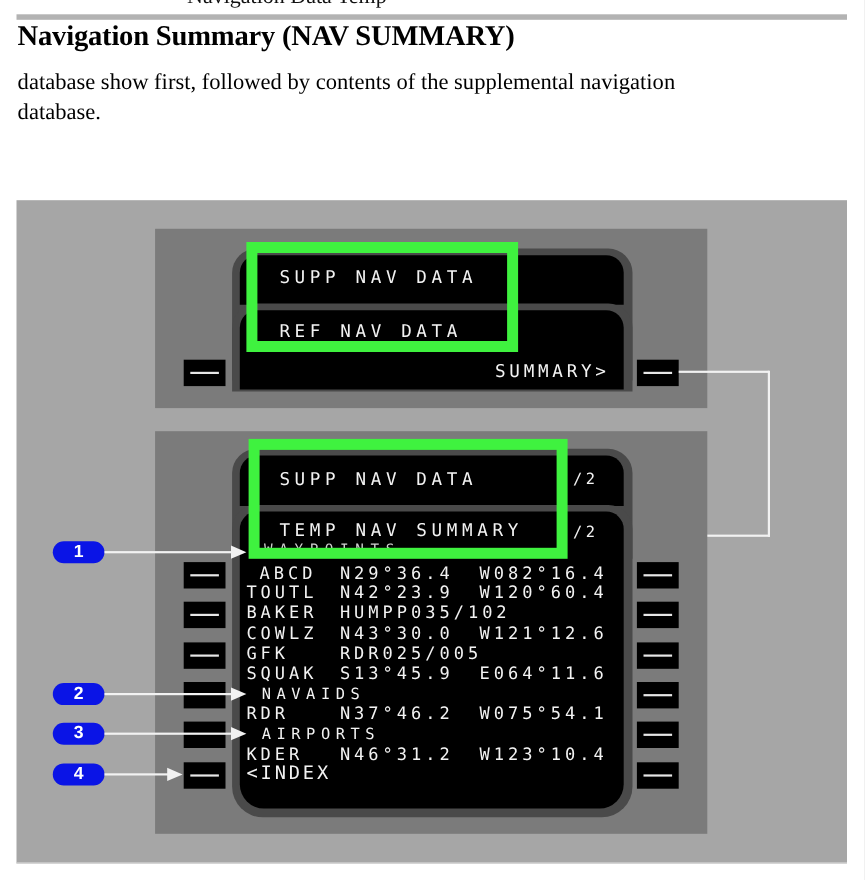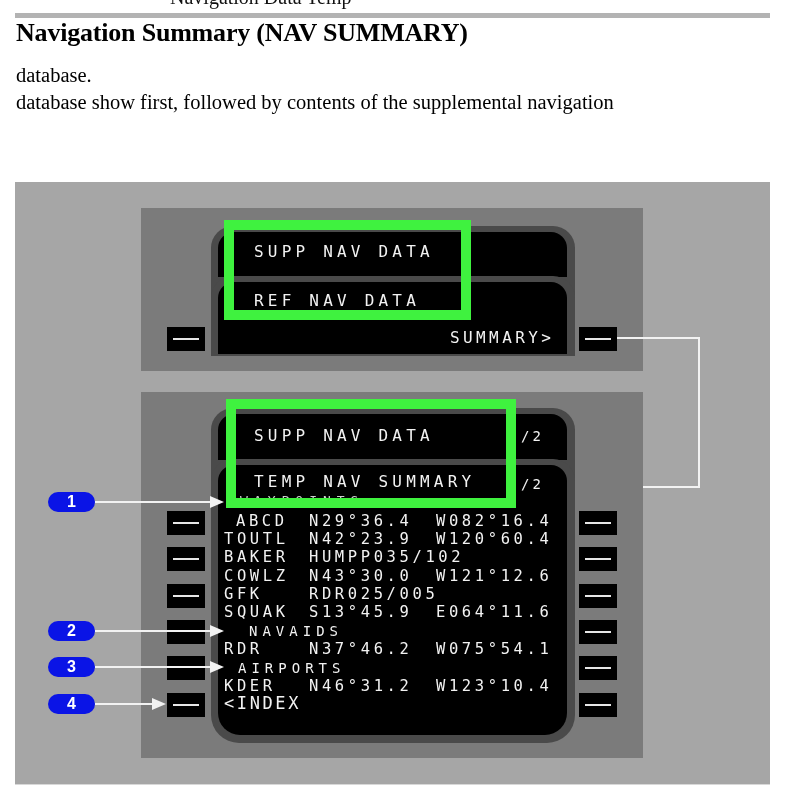--- a/index.html
+++ b/index.html
@@ -26,22 +26,22 @@
   .ah-left { border-right:14px solid #f2f2f2; }
   .cdu-row { font-size:15.5px; letter-spacing:3.6px; line-height:18px; }
 </style>
 </head>
 <body>
 
 <div class="abs clipped-line">Navigation Data Temp</div>
 <div class="abs rule"></div>
 <div class="abs title">Navigation Summary (NAV SUMMARY)</div>
 <div class="abs para">
+  <span>database show first, followed by contents of the supplemental navigation</span>
   <span>database.</span>
-  <span>database show first, followed by contents of the supplemental navigation</span>
 </div>
 
 <div class="abs figure"></div>
 
 <div class="abs panel" style="left:141px; top:208px; width:502px; height:163px;"></div>
 
 <div class="abs frame" style="left:211px; top:226px; width:364px; height:120px; border-radius:22px 22px 0 0;"></div>
 <div class="abs screen" style="left:218px; top:232px; width:349px; height:45px; border-radius:16px 16px 0 0;"></div>
 <div class="abs frame" style="left:211px; top:276px; width:364px; height:80px; border-radius:22px 22px 0 0;"></div>
 <div class="abs screen" style="left:218px; top:282px; width:349px; height:72px; border-radius:16px 16px 0 0;"></div>
@@ -94,21 +94,21 @@
 <div class="abs mono cdu-row" style="left:309px; top:567px;">N43°30.0</div>
 <div class="abs mono cdu-row" style="left:436px; top:567px;">W121°12.6</div>
 
 <div class="abs mono cdu-row" style="left:224px; top:585px;">GFK</div>
 <div class="abs mono cdu-row" style="left:309px; top:585px;">RDR025/005</div>
 
 <div class="abs mono cdu-row" style="left:224px; top:603px;">SQUAK</div>
 <div class="abs mono cdu-row" style="left:309px; top:603px;">S13°45.9</div>
 <div class="abs mono cdu-row" style="left:436px; top:603px;">E064°11.6</div>
 
-<div class="abs mono cdu-row" style="left:249px; top:622px; font-size:14px; letter-spacing:5px;">NAVAIDS</div>
+<div class="abs mono cdu-row" style="left:238px; top:622px; font-size:14px; letter-spacing:5px;">NAVAIDS</div>
 
 <div class="abs mono cdu-row" style="left:224px; top:640px;">RDR</div>
 <div class="abs mono cdu-row" style="left:309px; top:640px;">N37°46.2</div>
 <div class="abs mono cdu-row" style="left:436px; top:640px;">W075°54.1</div>
 
 <div class="abs mono cdu-row" style="left:238px; top:659px; font-size:14px; letter-spacing:5px;">AIRPORTS</div>
 
 <div class="abs mono cdu-row" style="left:224px; top:677px;">KDER</div>
 <div class="abs mono cdu-row" style="left:309px; top:677px;">N46°31.2</div>
 <div class="abs mono cdu-row" style="left:436px; top:677px;">W123°10.4</div>

